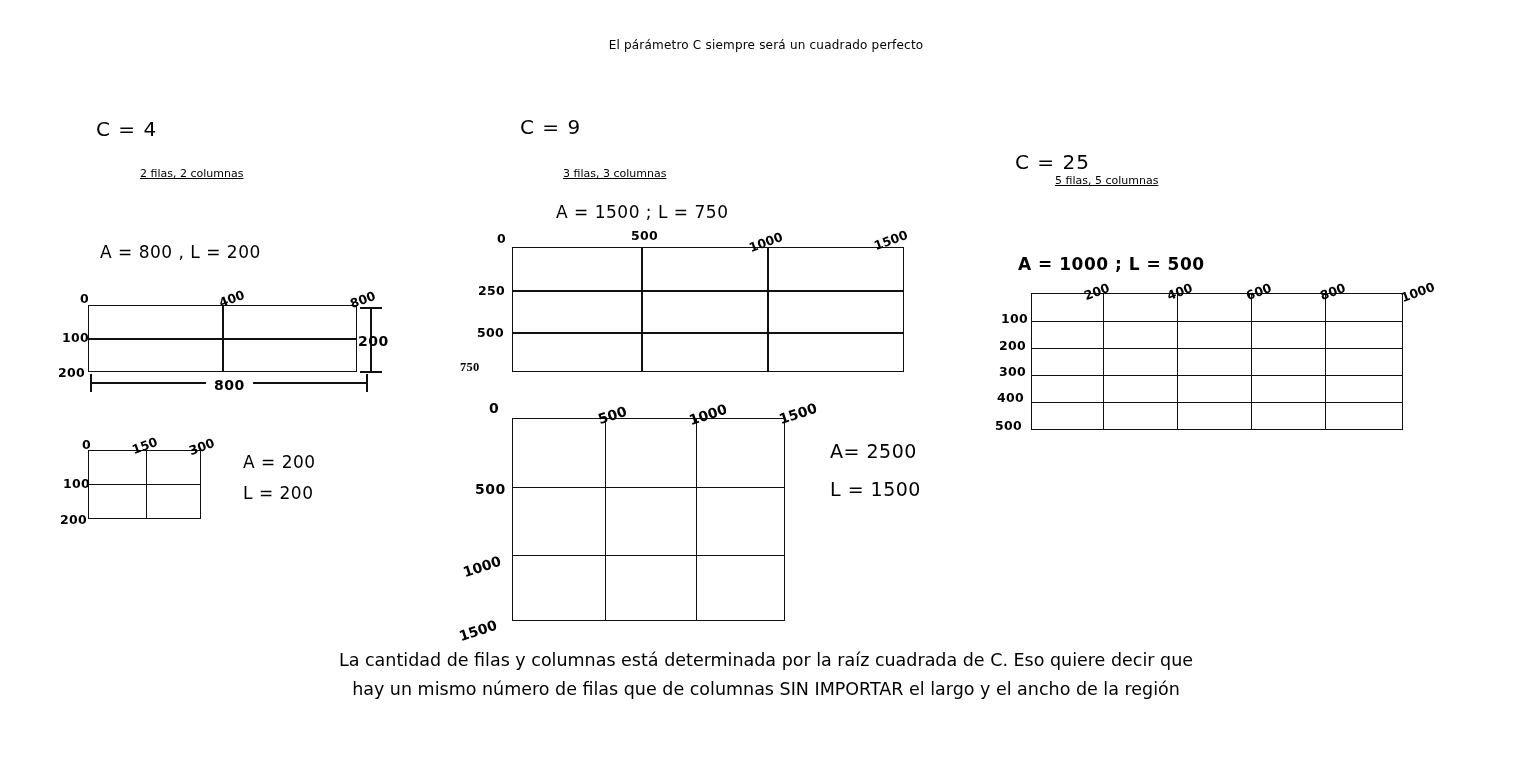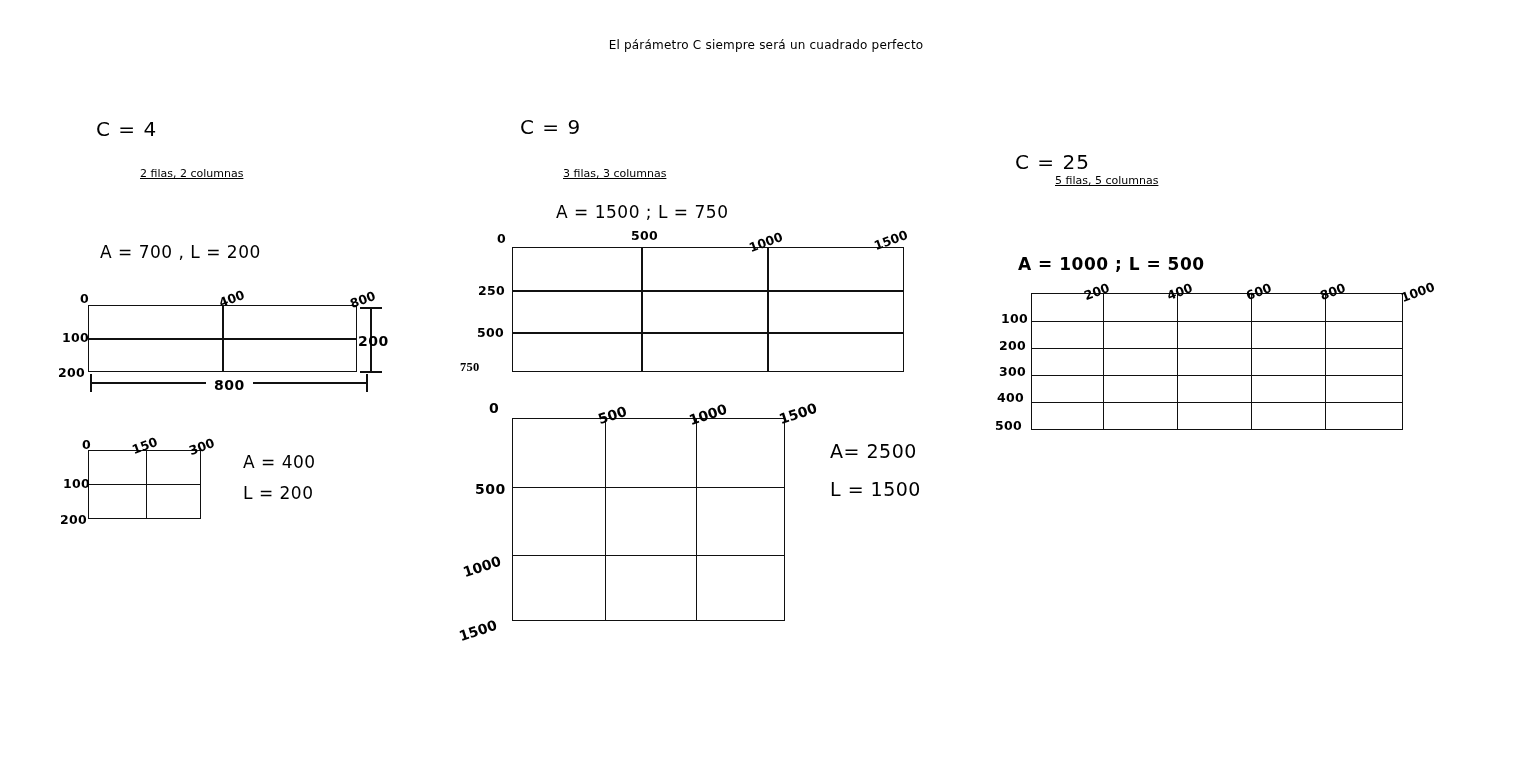--- a/index.html
+++ b/index.html
@@ -104,21 +104,21 @@
     background: #111;
   }
 </style>
 </head>
 <body>
 
 <div class="abs title">El párámetro C siempre será un cuadrado perfecto</div>
 
 <div class="abs c-label" style="left:96px; top:117px;">C = 4</div>
 <div class="abs sub-label" style="left:140px; top:167px;">2 filas, 2 columnas</div>
-<div class="abs al-label" style="left:100px; top:242px;">A = 700 ,  L = 200</div>
+<div class="abs al-label" style="left:100px; top:242px;">A = 800 ,  L = 200</div>
 
 <div class="grid" style="left:88px; top:305px; width:269px; height:67px;">
   <div class="gl-v" style="left:133px;"></div>
   <div class="gl-h" style="top:32px;"></div>
 </div>
 <div class="abs tick" style="left:80px; top:291px;">0</div>
 <div class="abs tick-r" style="left:222px; top:295px;">400</div>
 <div class="abs tick-r" style="left:353px; top:296px;">800</div>
 <div class="abs tick" style="left:62px; top:330px;">100</div>
 <div class="abs tick" style="left:58px; top:365px;">200</div>
@@ -135,21 +135,21 @@
 
 <div class="grid" style="left:88px; top:450px; width:113px; height:69px; border-width:1.2px;">
   <div class="gl-v thin" style="left:57px;"></div>
   <div class="gl-h thin" style="top:33px;"></div>
 </div>
 <div class="abs tick" style="left:82px; top:437px;">0</div>
 <div class="abs tick-r" style="left:135px; top:442px;">150</div>
 <div class="abs tick-r" style="left:192px; top:443px;">300</div>
 <div class="abs tick" style="left:63px; top:476px;">100</div>
 <div class="abs tick" style="left:60px; top:512px;">200</div>
-<div class="abs al-label" style="left:243px; top:452px;">A = 400</div>
+<div class="abs al-label" style="left:243px; top:452px;">A = 200</div>
 <div class="abs al-label" style="left:243px; top:483px;">L = 200</div>
 
 <div class="abs c-label" style="left:520px; top:115px;">C = 9</div>
 <div class="abs sub-label" style="left:563px; top:167px;">3 filas, 3 columnas</div>
 <div class="abs al-label" style="left:556px; top:202px;">A = 1500 ;  L = 750</div>
 
 <div class="grid" style="left:512px; top:247px; width:392px; height:125px;">
   <div class="gl-v" style="left:128px;"></div>
   <div class="gl-v" style="left:254px;"></div>
   <div class="gl-h" style="top:42px;"></div>
@@ -198,13 +198,15 @@
 <div class="abs tick-r" style="left:1249px; top:288px;">600</div>
 <div class="abs tick-r" style="left:1323px; top:288px;">800</div>
 <div class="abs tick-r" style="left:1404px; top:290px;">1000</div>
 <div class="abs tick" style="left:1001px; top:311px;">100</div>
 <div class="abs tick" style="left:999px; top:338px;">200</div>
 <div class="abs tick" style="left:999px; top:364px;">300</div>
 <div class="abs tick" style="left:997px; top:390px;">400</div>
 <div class="abs tick" style="left:995px; top:418px;">500</div>
 
 <div class="abs footer">
+  <div>La cantidad de filas y columnas está determinada por la raíz cuadrada de C. Eso quiere decir que</div>
+  <div>hay un mismo número de filas que de columnas SIN IMPORTAR el largo y el ancho de la región</div>
 </div>
 
 </body></html>

